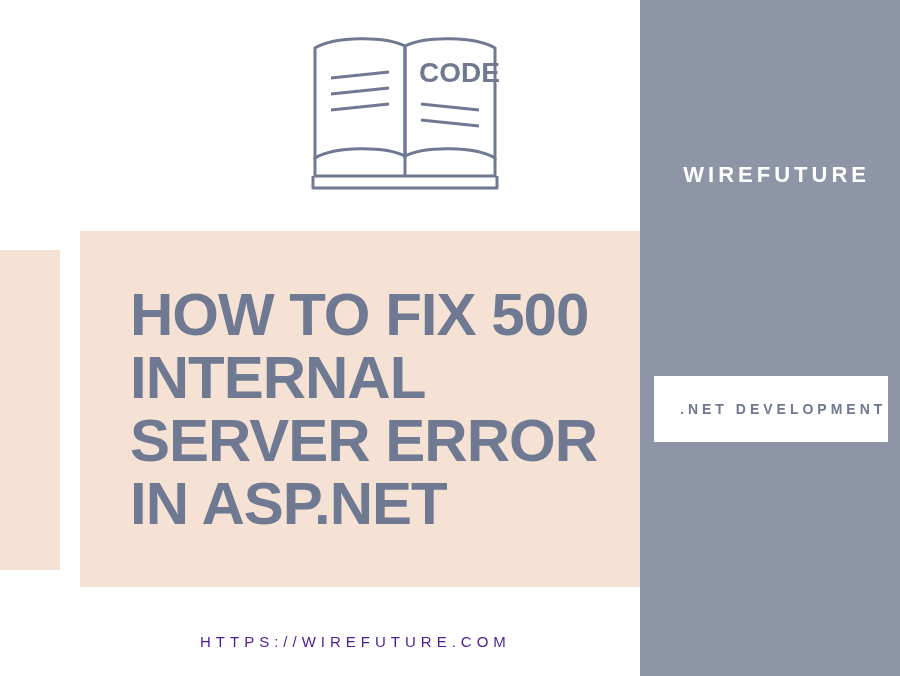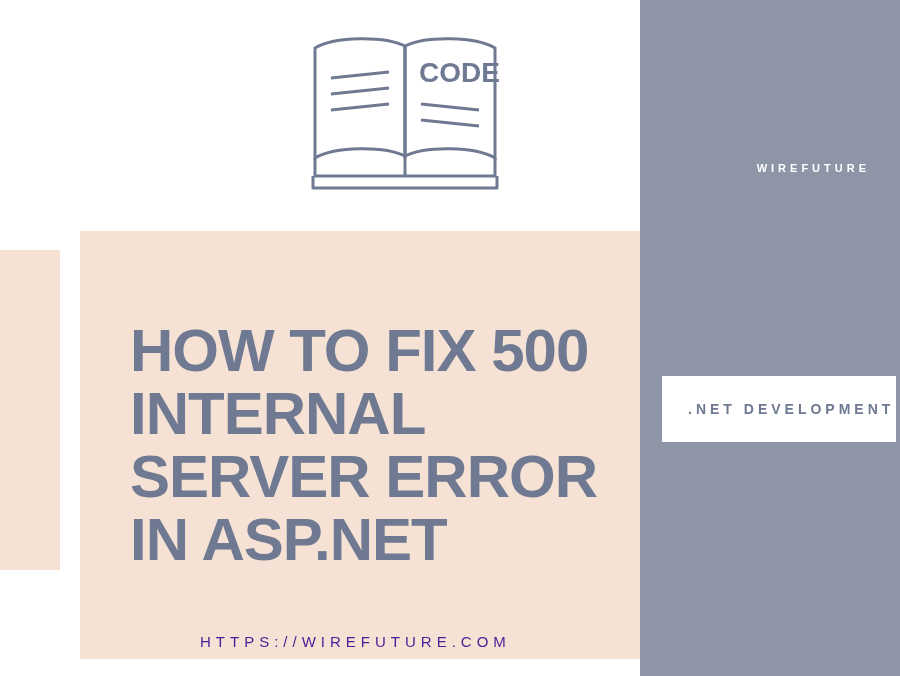--- a/index.html
+++ b/index.html
@@ -23,59 +23,59 @@
       display: flex;
       align-items: center;
       justify-content: center;
     }
     
     .brand-label {
       position: absolute;
       top: 162px;
       right: 30px;
       color: #ffffff;
-      font-size: 11px;
+      font-size: 22px;
       font-weight: 700;
       letter-spacing: 4px;
     }
     
     .pink-left-bar {
       position: absolute;
       top: 250px;
       left: 0;
       width: 60px;
       height: 320px;
       background: #f5e2d5;
     }
     
     .pink-main-block {
       position: absolute;
       top: 231px;
       left: 80px;
       width: 560px;
-      height: 428px;
+      height: 356px;
       background: #f5e2d5;
       padding: 24px 28px 24px 50px;
       display: flex;
       align-items: center;
     }
     
     .main-title {
       color: #6f7a92;
       font-size: 60px;
       font-weight: 800;
       line-height: 1.05;
       letter-spacing: -1px;
       font-family: 'Arial Black', Arial, sans-serif;
     }
     
     .category-tag-box {
       position: absolute;
       top: 376px;
-      right: 4px;
+      right: 12px;
       width: 234px;
       height: 66px;
       background: #ffffff;
       display: flex;
       align-items: center;
       padding-left: 26px;
     }
     
     .category-tag-text {
       color: #6f7a92;

